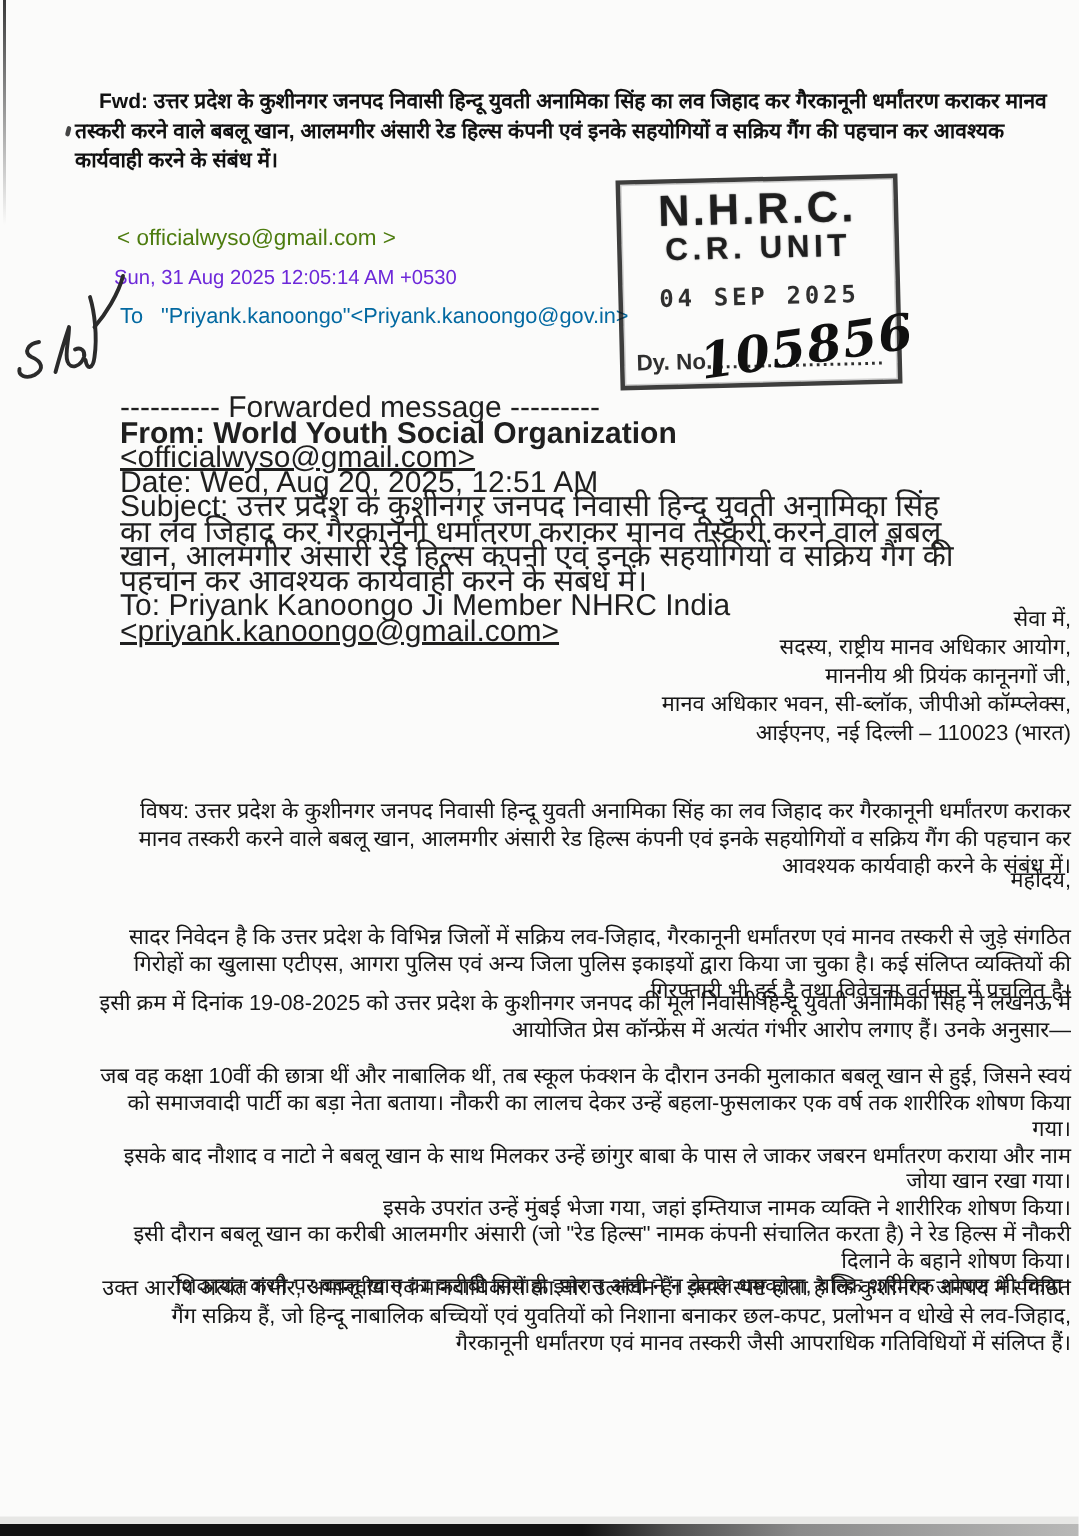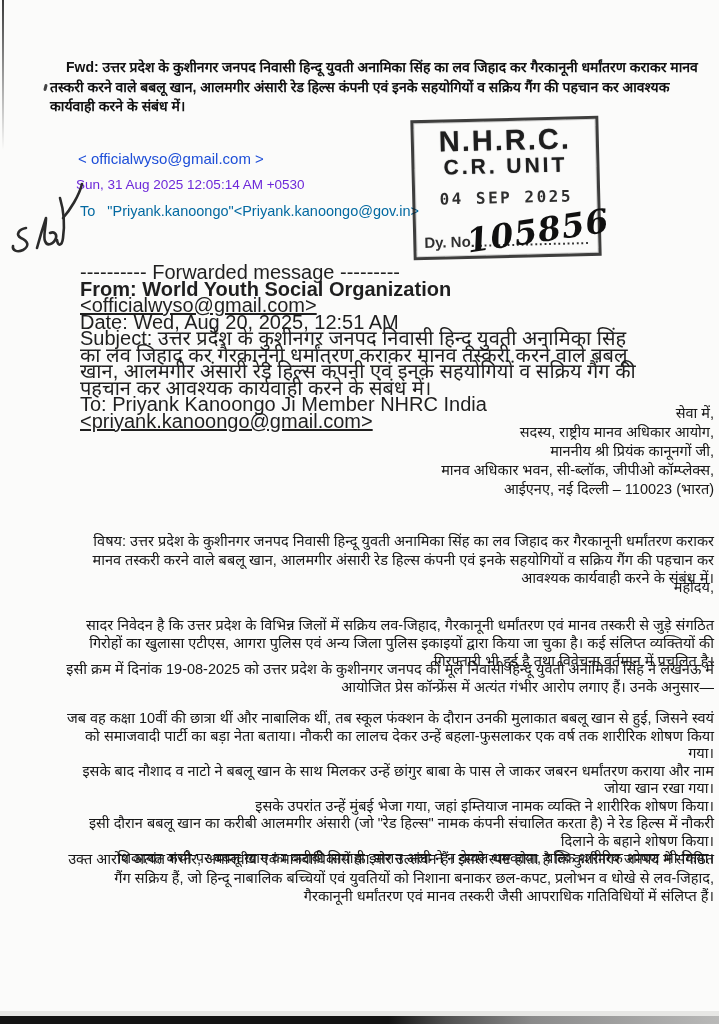--- a/index.html
+++ b/index.html
@@ -20,21 +20,21 @@
     background:linear-gradient(90deg,#131313 0%,#131313 54%,#4f4f4f 62%,#8a8a8a 74%,#b9b9b8 100%);}
 
   
   .fwd-header{
     left:50px;top:44px;width:658px;
     font-weight:bold;font-size:14px;line-height:19.5px;
     text-indent:16px;color:#111;
   }
 
   
-  .sender-email{left:78px;top:150px;font-size:15px;color:#1d4ed8;}
+  .sender-email{left:78px;top:150px;font-size:15px;color:#4d7c0f;}
   .email-datetime{left:76px;top:177px;font-size:13.5px;color:#6d28d9;}
   .email-to-line{left:80px;top:203px;font-size:14.5px;color:#0369a1;}
   .email-to-line .to-label{margin-right:12px;}
 
   
   .handwriting{left:4px;top:176px;width:90px;height:88px;}
   .handwriting path{stroke:#2b2b2b;stroke-width:2.6;fill:none;stroke-linecap:round;stroke-linejoin:round;}
 
   
   .stamp{

